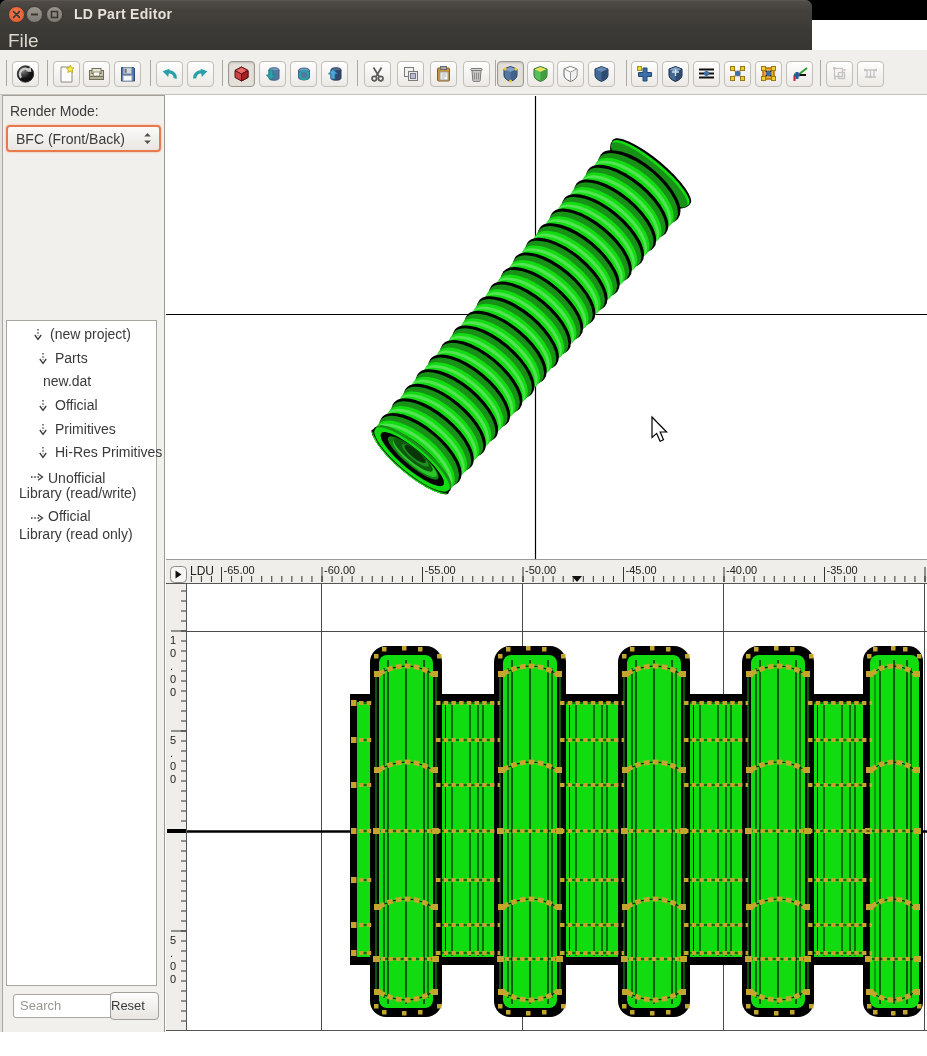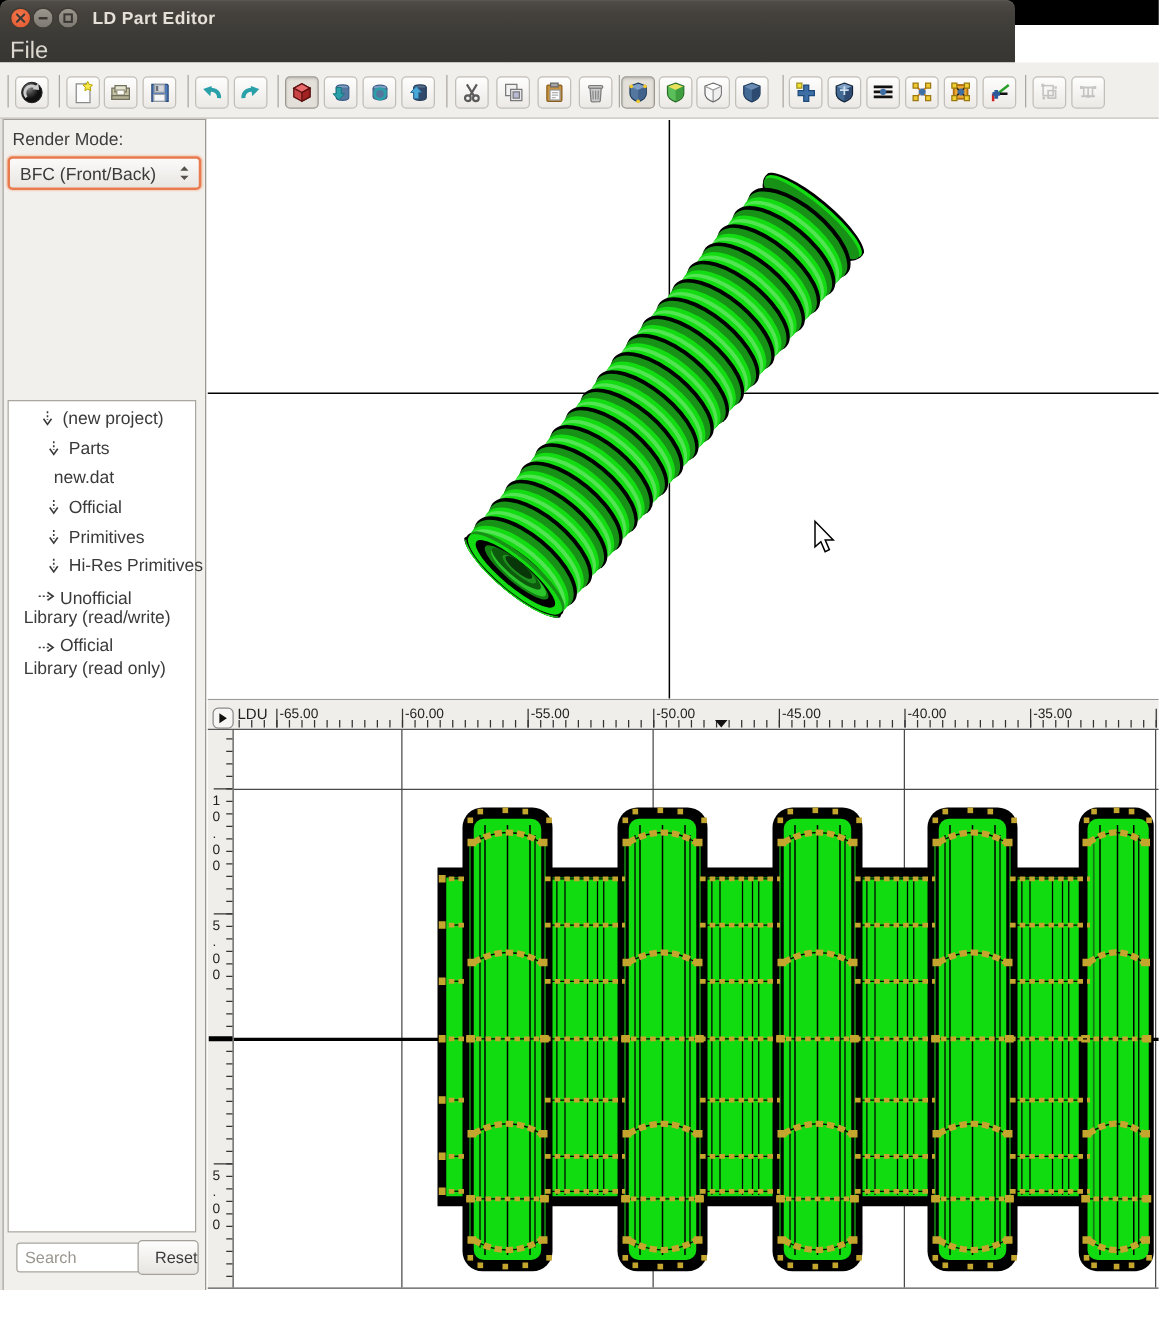--- a/index.html
+++ b/index.html
@@ -27,21 +27,21 @@
 #wedge{position:absolute;left:0;top:95px;width:2px;height:937px;background:#e5e3df;border-right:1px solid #aaa69f;z-index:5;}
 #rmlabel{position:absolute;left:10px;top:7px;font-size:14px;color:#3c3c3c;}
 #combo{position:absolute;left:6px;top:29px;width:151px;height:23px;border:2px solid #e97a4e;border-radius:4px;
  background:linear-gradient(#fbfaf9,#e9e6e2);box-shadow:0 0 2px #f0a075;}
 #combo span{position:absolute;left:8px;top:4px;font-size:14px;color:#3a3a3a;}
 #tree{position:absolute;left:6px;top:224px;width:151px;height:666px;background:#fff;border:1px solid #a9a59f;box-sizing:border-box;}
 .ti{position:absolute;font-size:14px;color:#3a3a3a;white-space:nowrap;}
 #search{position:absolute;left:13px;top:898px;width:92px;height:22px;border:1px solid #a9a59f;border-radius:3px;
  background:#fff;font-size:13px;color:#9a968f;padding:0 0 0 6px;box-sizing:content-box;line-height:22px;}
 #reset{position:absolute;left:110px;top:896px;width:47px;height:26px;border:1px solid #a39f99;border-radius:4px;
- background:linear-gradient(#fdfdfc,#e8e5e1);font-size:13px;color:#3a3a3a;text-align:right;line-height:25px;}
+ background:linear-gradient(#fdfdfc,#e8e5e1);font-size:13px;color:#3a3a3a;text-align:left;line-height:25px;}
 
 #topview{position:absolute;left:166px;top:96px;width:761px;height:463px;background:#fff;}
 #bottomview{position:absolute;left:166px;top:559px;width:761px;height:473px;}
 #statusbar{position:absolute;left:0;top:1032px;width:927px;height:24px;background:#ece9e4;border-top:1px solid #b6b2ac;box-sizing:border-box;}
 #statusbar span{position:absolute;left:8px;top:3px;font-size:14px;color:#3c3c3c;}
 </style></head>
 <body>
 <div id="win">
  <div id="blackedge"></div>
  <div id="titlebar">

